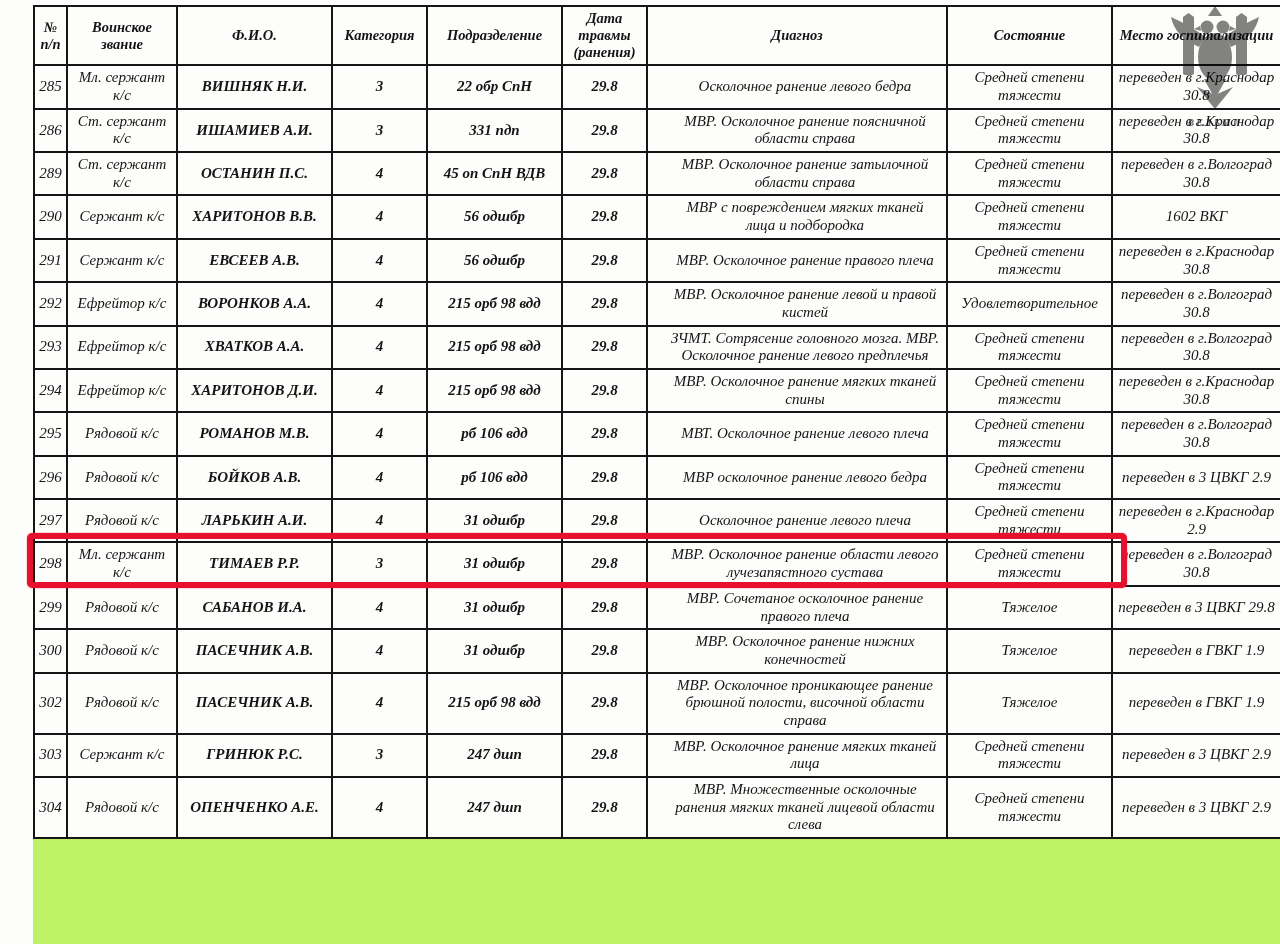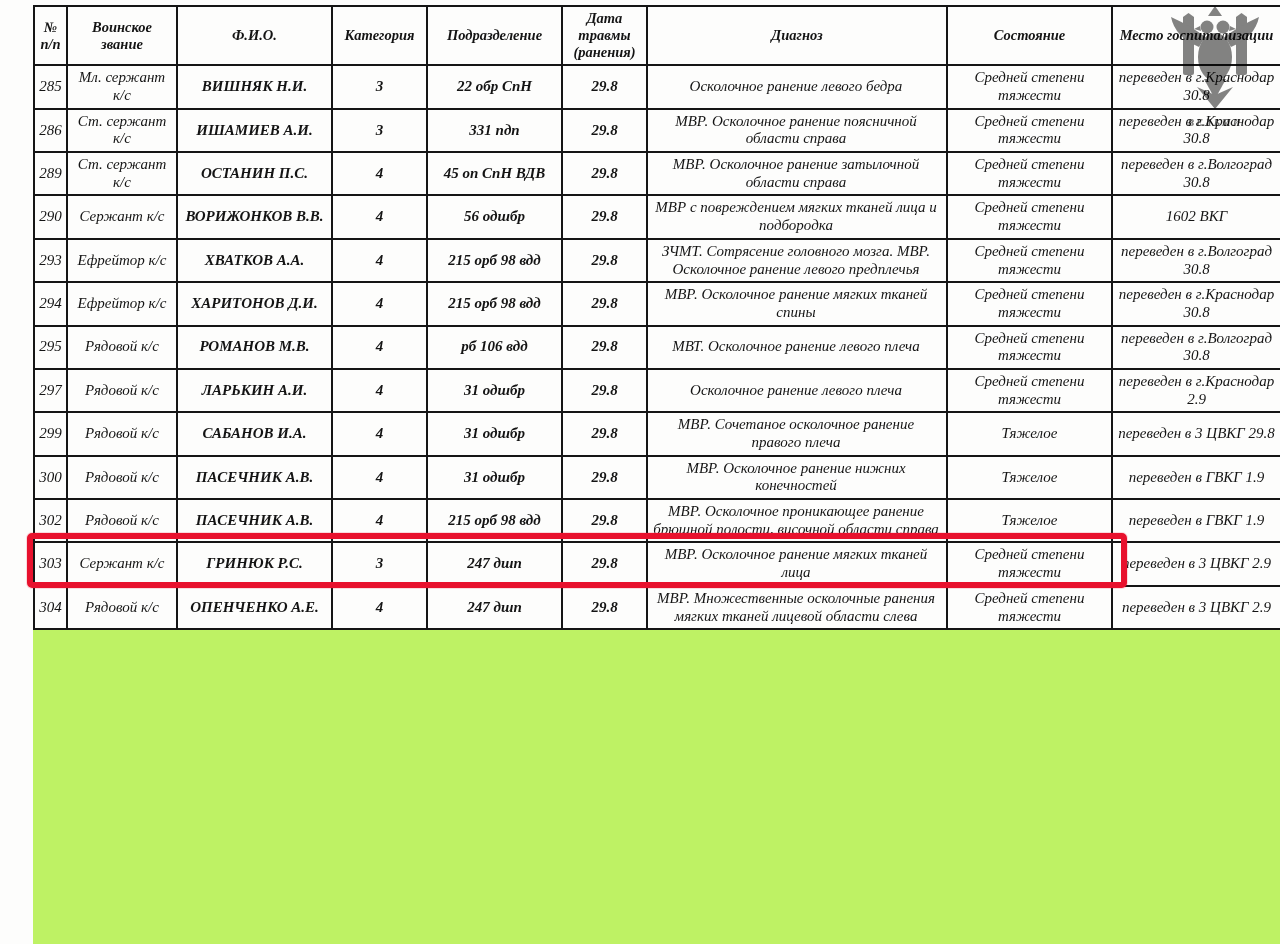--- a/index.html
+++ b/index.html
@@ -34,21 +34,21 @@
   thead th {
     font-weight: bold;
     font-size: 14.5px;
     height: 56px;
   }
   tbody td {
     font-size: 15px;
     height: 36px;
   }
   td.c-name, td.c-cat, td.c-unit, td.c-date { font-weight: bold; }
-  td.c-diag { padding-left: 4px; padding-right: 6px; }
+  td.c-diag { padding-left: 22px; padding-right: 6px; }
 
   .highlight-box {
     position: absolute;
     left: -6px;
     width: 1100px;
     border: 6px solid #e8112d;
     border-radius: 5px;
     pointer-events: none;
     z-index: 5;
     box-shadow: 0 0 0 1px rgba(232,17,45,0.15);
@@ -133,27 +133,49 @@
     <td class="c-cat">4</td>
     <td class="c-unit">45 оп СпН ВДВ</td>
     <td class="c-date">29.8</td>
     <td class="c-diag">МВР. Осколочное ранение затылочной области справа</td>
     <td class="c-cond">Средней степени тяжести</td>
     <td class="c-hosp">переведен в г.Волгоград 30.8</td>
   </tr>
         <tr>
     <td class="c-num">290</td>
     <td class="c-rank">Сержант к/с</td>
-    <td class="c-name">ВОРИЖОНКОВ В.В.</td>
+    <td class="c-name">ХАРИТОНОВ В.В.</td>
     <td class="c-cat">4</td>
     <td class="c-unit">56 одшбр</td>
     <td class="c-date">29.8</td>
     <td class="c-diag">МВР с повреждением мягких тканей лица и подбородка</td>
     <td class="c-cond">Средней степени тяжести</td>
     <td class="c-hosp">1602 ВКГ</td>
+  </tr>
+        <tr>
+    <td class="c-num">291</td>
+    <td class="c-rank">Сержант к/с</td>
+    <td class="c-name">ЕВСЕЕВ А.В.</td>
+    <td class="c-cat">4</td>
+    <td class="c-unit">56 одшбр</td>
+    <td class="c-date">29.8</td>
+    <td class="c-diag">МВР. Осколочное ранение правого плеча</td>
+    <td class="c-cond">Средней степени тяжести</td>
+    <td class="c-hosp">переведен в г.Краснодар 30.8</td>
+  </tr>
+        <tr>
+    <td class="c-num">292</td>
+    <td class="c-rank">Ефрейтор к/с</td>
+    <td class="c-name">ВОРОНКОВ А.А.</td>
+    <td class="c-cat">4</td>
+    <td class="c-unit">215 орб 98 вдд</td>
+    <td class="c-date">29.8</td>
+    <td class="c-diag">МВР. Осколочное ранение левой и правой кистей</td>
+    <td class="c-cond">Удовлетворительное</td>
+    <td class="c-hosp">переведен в г.Волгоград 30.8</td>
   </tr>
         <tr>
     <td class="c-num">293</td>
     <td class="c-rank">Ефрейтор к/с</td>
     <td class="c-name">ХВАТКОВ А.А.</td>
     <td class="c-cat">4</td>
     <td class="c-unit">215 орб 98 вдд</td>
     <td class="c-date">29.8</td>
     <td class="c-diag">ЗЧМТ. Сотрясение головного мозга. МВР. Осколочное ранение левого предплечья</td>
     <td class="c-cond">Средней степени тяжести</td>
@@ -175,29 +197,51 @@
     <td class="c-rank">Рядовой к/с</td>
     <td class="c-name">РОМАНОВ М.В.</td>
     <td class="c-cat">4</td>
     <td class="c-unit">рб 106 вдд</td>
     <td class="c-date">29.8</td>
     <td class="c-diag">МВТ. Осколочное ранение левого плеча</td>
     <td class="c-cond">Средней степени тяжести</td>
     <td class="c-hosp">переведен в г.Волгоград 30.8</td>
   </tr>
         <tr>
+    <td class="c-num">296</td>
+    <td class="c-rank">Рядовой к/с</td>
+    <td class="c-name">БОЙКОВ А.В.</td>
+    <td class="c-cat">4</td>
+    <td class="c-unit">рб 106 вдд</td>
+    <td class="c-date">29.8</td>
+    <td class="c-diag">МВР осколочное ранение левого бедра</td>
+    <td class="c-cond">Средней степени тяжести</td>
+    <td class="c-hosp">переведен в 3 ЦВКГ 2.9</td>
+  </tr>
+        <tr>
     <td class="c-num">297</td>
     <td class="c-rank">Рядовой к/с</td>
     <td class="c-name">ЛАРЬКИН А.И.</td>
     <td class="c-cat">4</td>
     <td class="c-unit">31 одшбр</td>
     <td class="c-date">29.8</td>
     <td class="c-diag">Осколочное ранение левого плеча</td>
     <td class="c-cond">Средней степени тяжести</td>
     <td class="c-hosp">переведен в г.Краснодар 2.9</td>
+  </tr>
+        <tr>
+    <td class="c-num">298</td>
+    <td class="c-rank">Мл. сержант к/с</td>
+    <td class="c-name">ТИМАЕВ Р.Р.</td>
+    <td class="c-cat">3</td>
+    <td class="c-unit">31 одшбр</td>
+    <td class="c-date">29.8</td>
+    <td class="c-diag">МВР. Осколочное ранение области левого лучезапястного сустава</td>
+    <td class="c-cond">Средней степени тяжести</td>
+    <td class="c-hosp">переведен в г.Волгоград 30.8</td>
   </tr>
         <tr>
     <td class="c-num">299</td>
     <td class="c-rank">Рядовой к/с</td>
     <td class="c-name">САБАНОВ И.А.</td>
     <td class="c-cat">4</td>
     <td class="c-unit">31 одшбр</td>
     <td class="c-date">29.8</td>
     <td class="c-diag">МВР. Сочетаное осколочное ранение правого плеча</td>
     <td class="c-cond">Тяжелое</td>

